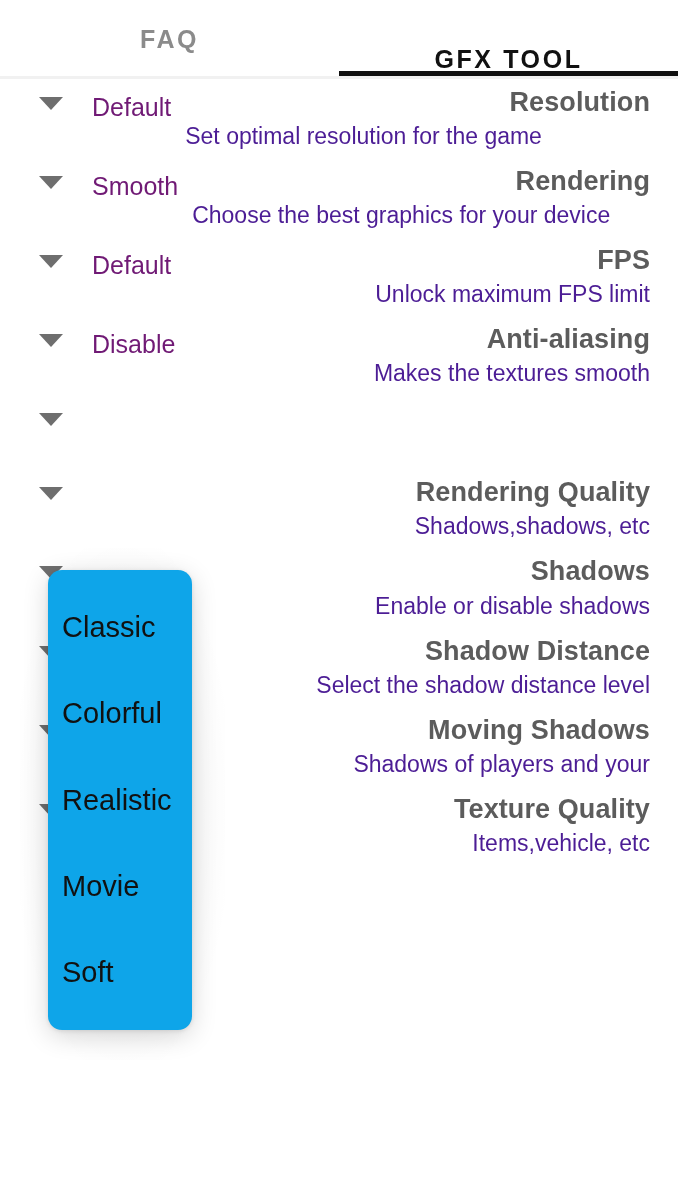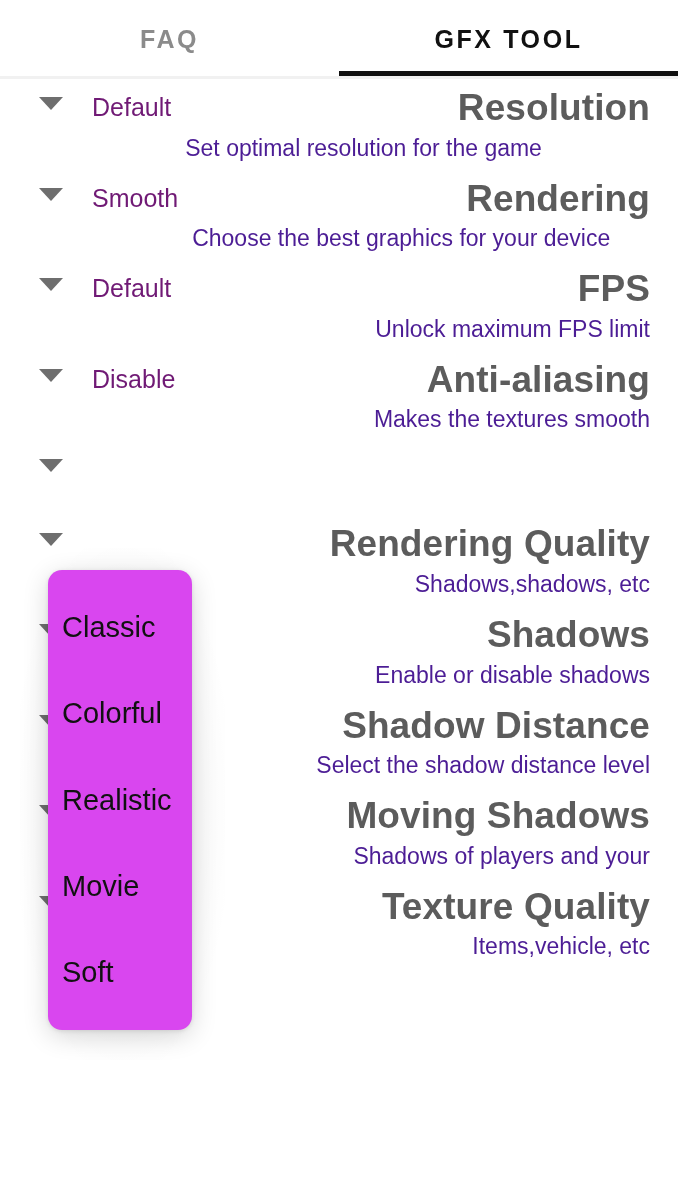--- a/index.html
+++ b/index.html
@@ -27,21 +27,21 @@
     flex:1 1 50%;
     display:flex;
     align-items:center;
     justify-content:center;
     height:79px;
     letter-spacing:2.6px;
     font-size:25px;
     user-select:none;
   }
   .tab.inactive { color:#8b8b8b; font-weight:700; }
-  .tab.active   { color:#111111; font-weight:700; }
+  .tab.active   { color:#111111; font-weight:700;margin-top:20px; }
   .tab-indicator {
     position:absolute;
     left:339px; right:0; bottom:0;
     height:5px;
     background:#101010;
   }
 
   
   .list {
     position:relative;
@@ -81,21 +81,21 @@
     text-align:right;
   }
 
   .text-cell {
     flex:1 1 auto;
     display:flex;
     flex-direction:column;
     min-width:0;
   }
   .row-title {
-    font-size:37px;
+    font-size:27px;
     font-weight:700;
     color:#5c5c5c;
     text-align:right;
     line-height:1.15;
     letter-spacing:0.1px;
   }
   .row-desc {
     font-size:23px;
     color:#4c1d95;
     line-height:1.22;
@@ -107,21 +107,21 @@
   
   .row + .row { margin-top:16px; }
 
   
   .popup {
     position:absolute;
     left:48px;
     top:570px;
     width:144px;
     height:460px;
-    background:#d946ef;
+    background:#0ea5e9;
     border-radius:14px;
     box-shadow:0 6px 26px rgba(0,0,0,0.16), 0 1px 4px rgba(0,0,0,0.10);
     padding:14px 0 14px 0;
     display:flex;
     flex-direction:column;
     z-index:40;
   }
   .popup-item {
     flex:1 1 0;
     display:flex;

